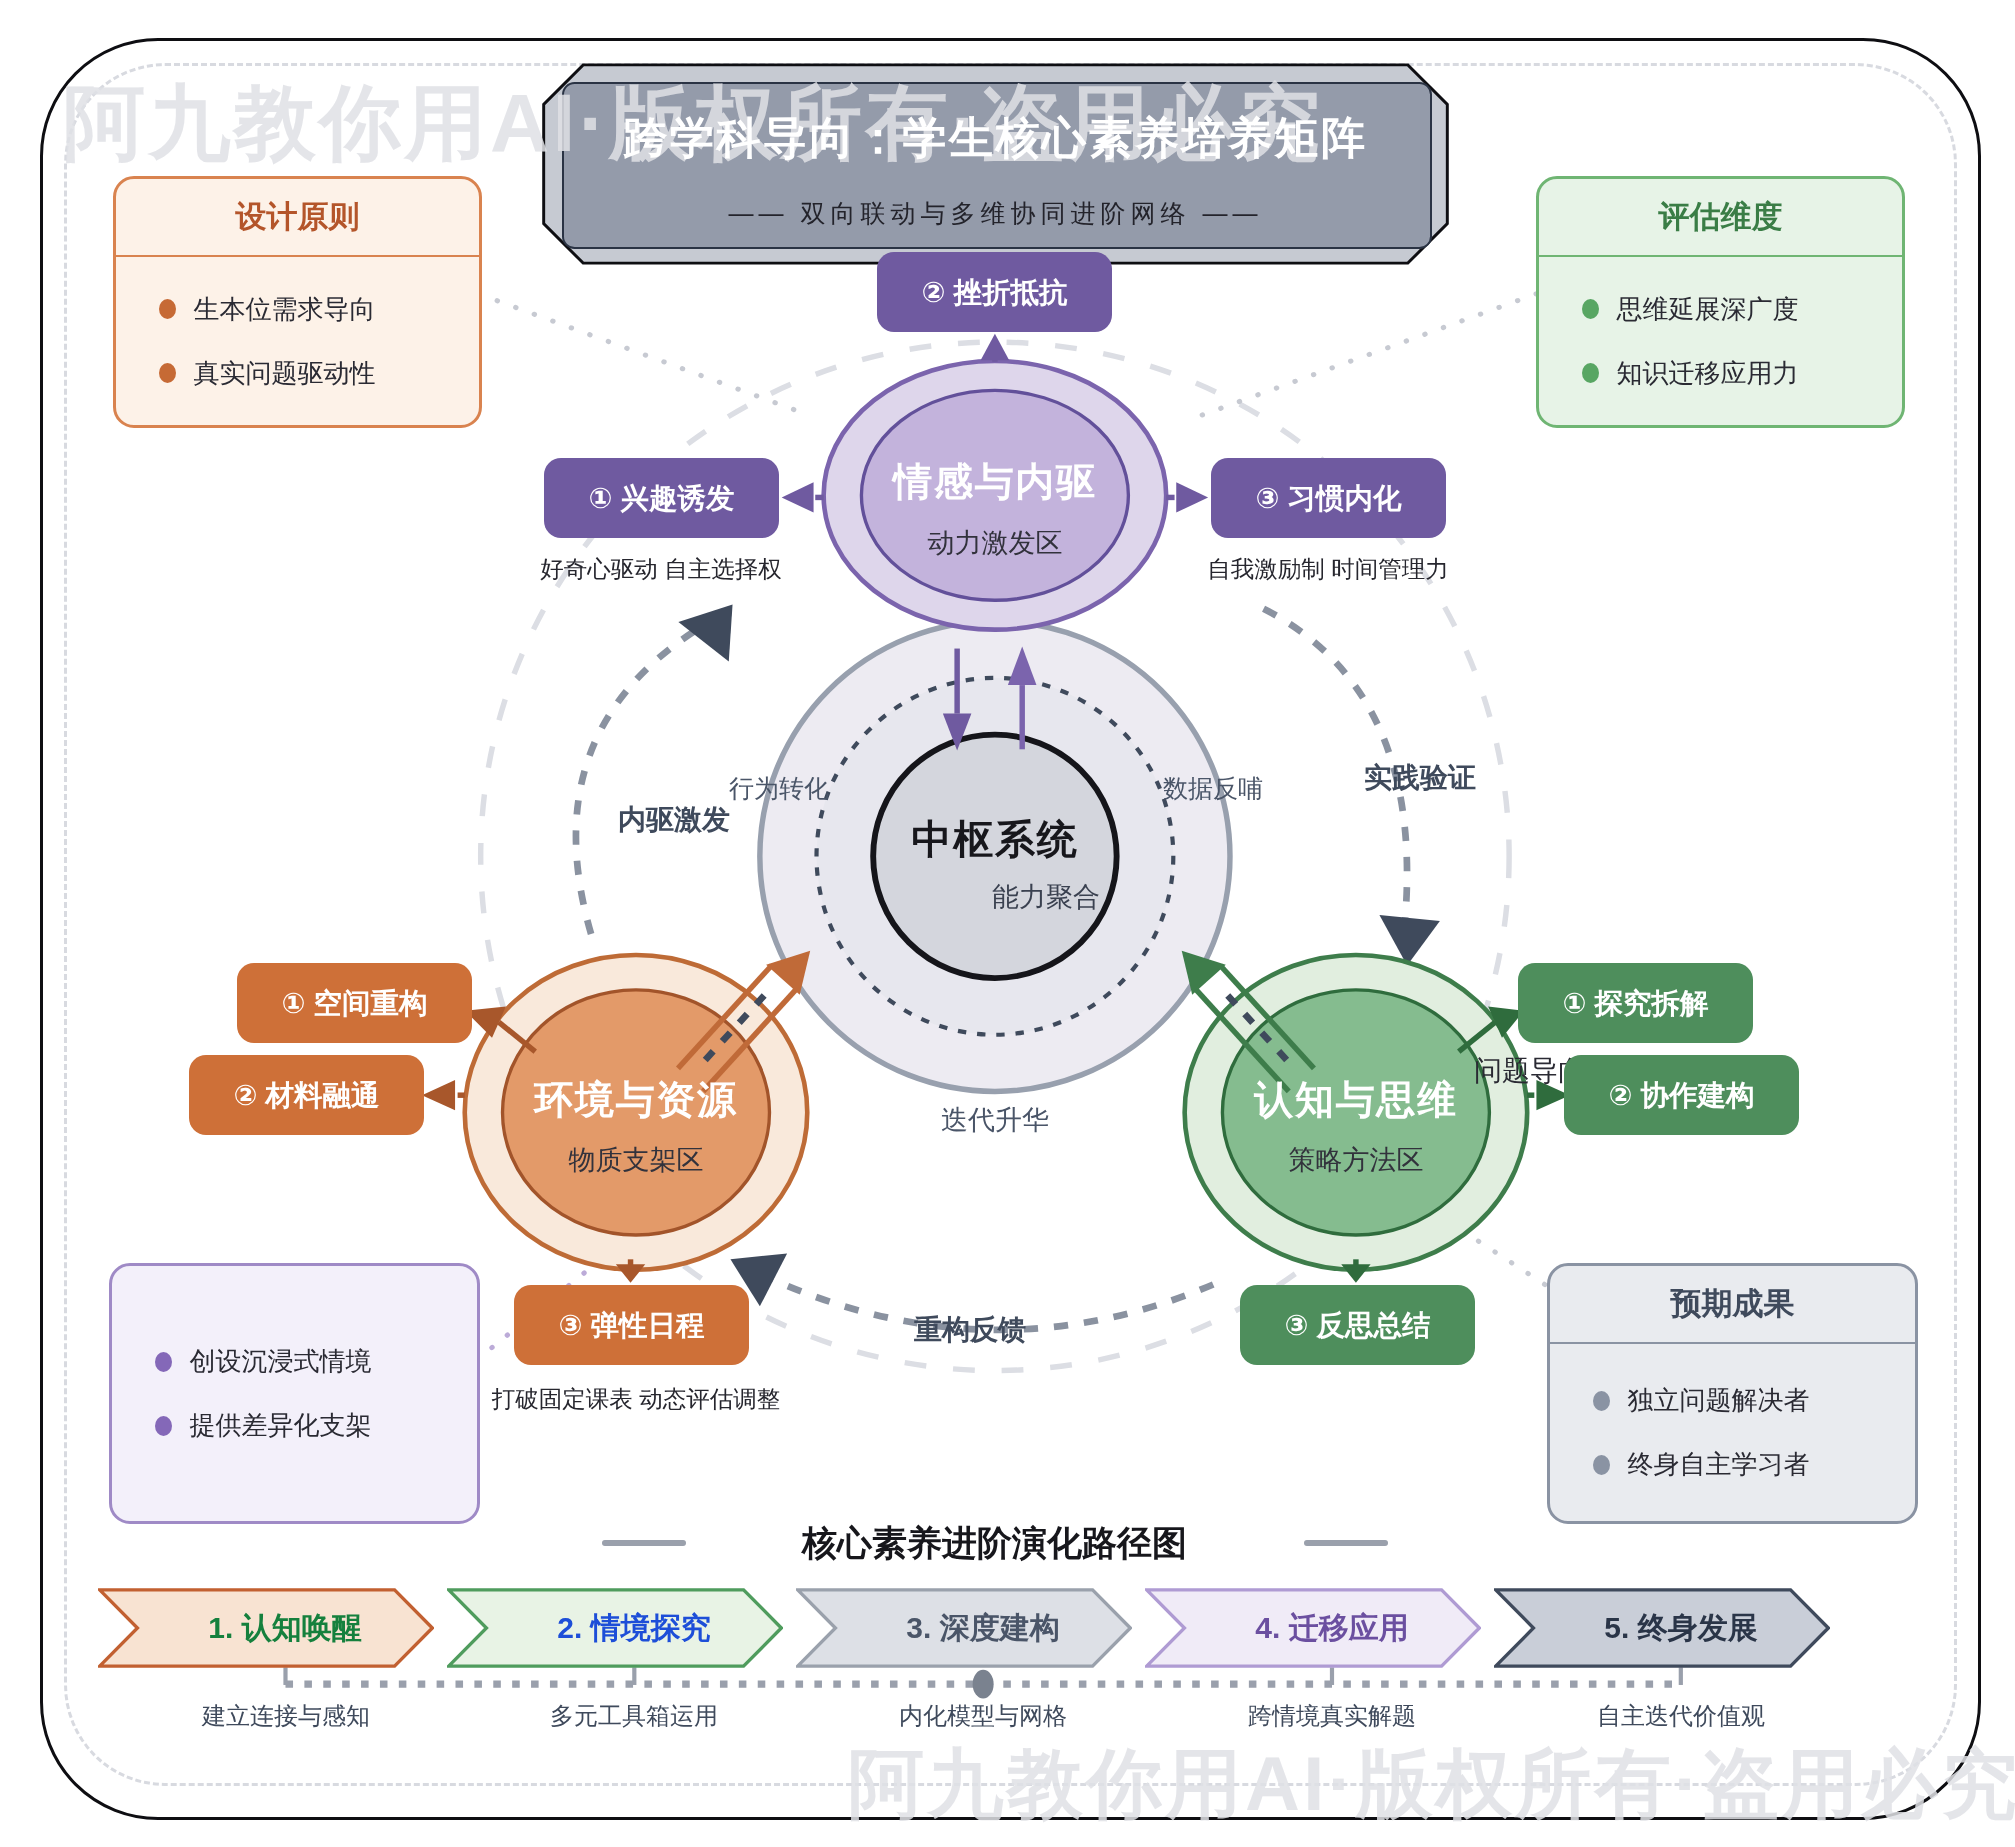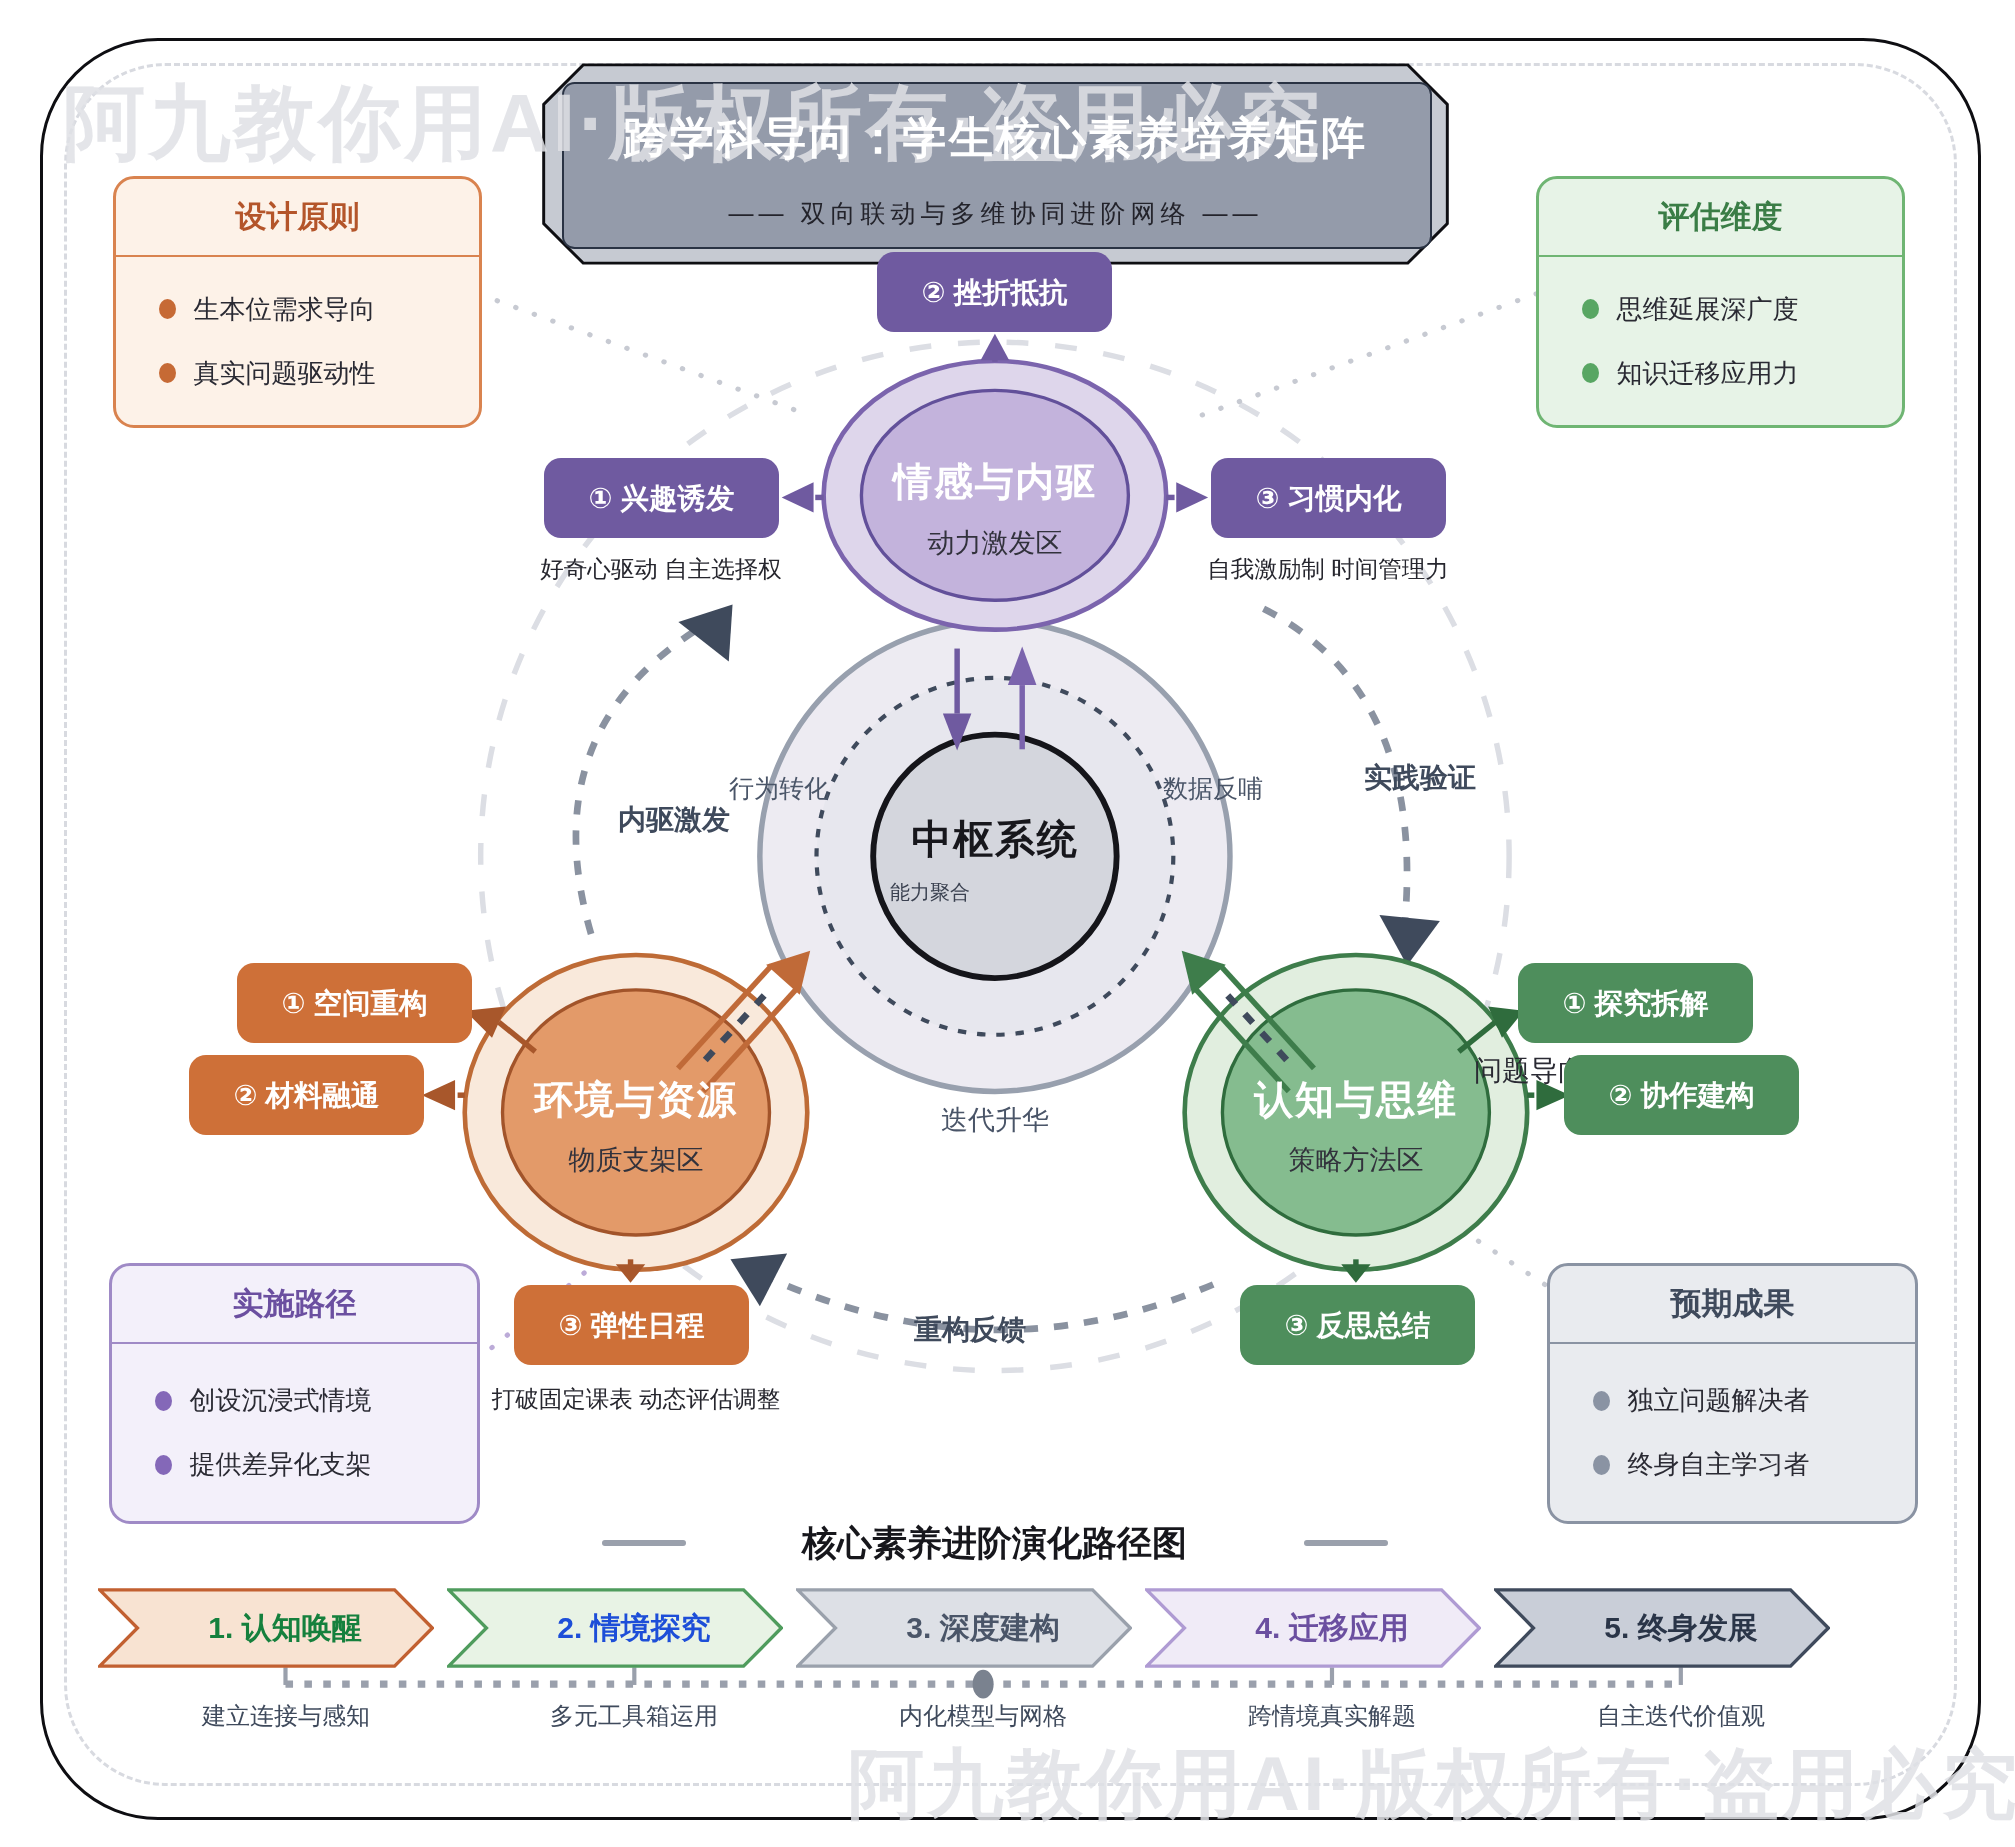--- a/index.html
+++ b/index.html
@@ -39,21 +39,21 @@
   
   .nbox{width:235px;height:80px;border-radius:17px;text-align:center;line-height:80px;font-size:28.5px;font-weight:bold;color:#fff;z-index:5;}
   .nbox.purple{background:#6f5aa0;}
   .nbox.orange{background:#ce7038;}
   .nbox.green{background:#4e8e5c;}
   .ncaption{font-size:23.5px;color:#26262e;text-align:center;z-index:5;white-space:nowrap;}
   
   .ell-title{width:344px;text-align:center;font-size:39px;font-weight:bold;color:#ffffff;z-index:5;letter-spacing:1.7px;}
   .ell-sub{width:344px;text-align:center;font-size:27px;color:#32323c;z-index:5;}
   .hub-title{left:869px;top:812px;width:252px;text-align:center;font-size:40px;font-weight:bold;color:#17171c;z-index:5;letter-spacing:1.7px;}
-  .hub-sub{left:890px;top:879px;width:210px;text-align:left;font-size:20px;color:#3a4150;z-index:5;}
+  .hub-sub{left:890px;top:879px;width:210px;text-align:right;font-size:27px;color:#3a4150;z-index:5;}
   .hub-lbl{font-size:25px;color:#4a5568;z-index:5;text-align:center;white-space:nowrap;}
   .cycle-lbl{font-size:28px;font-weight:bold;color:#3f4a5c;z-index:5;text-align:center;white-space:nowrap;}
   .flow-lbl{left:1450px;top:1052px;width:160px;font-size:28px;color:#2a2a33;z-index:4;text-align:center;white-space:nowrap;}
   
   .path-title{left:728px;top:1520px;width:533px;text-align:center;font-size:35px;font-weight:bold;color:#17171c;z-index:4;}
   .path-line{height:5.9px;background:#9aa0ac;z-index:4;border-radius:2.9px;}
   .stage{width:336px;height:80px;z-index:4;}
   .stage svg{position:absolute;left:0;top:0;}
   .stage-label{position:absolute;left:19px;top:0;width:336px;height:80px;line-height:80px;text-align:center;font-size:30px;font-weight:bold;}
   .s1 polygon{fill:#f8e3d2;stroke:#c26031;} .s1 .stage-label{color:#15803d;}
@@ -191,21 +191,20 @@
           <span class="dot"></span>
           <span>思维延展深广度</span>
         </div>
       <div class="cb-item">
           <span class="dot"></span>
           <span>知识迁移应用力</span>
         </div>
     </div>
   </div>
   <div class="abs cbox impl">
-    <div class="cb-title">实施路径</div>
     <div class="cb-body">
       <div class="cb-item">
           <span class="dot"></span>
           <span>创设沉浸式情境</span>
         </div>
       <div class="cb-item">
           <span class="dot"></span>
           <span>提供差异化支架</span>
         </div>
     </div>

